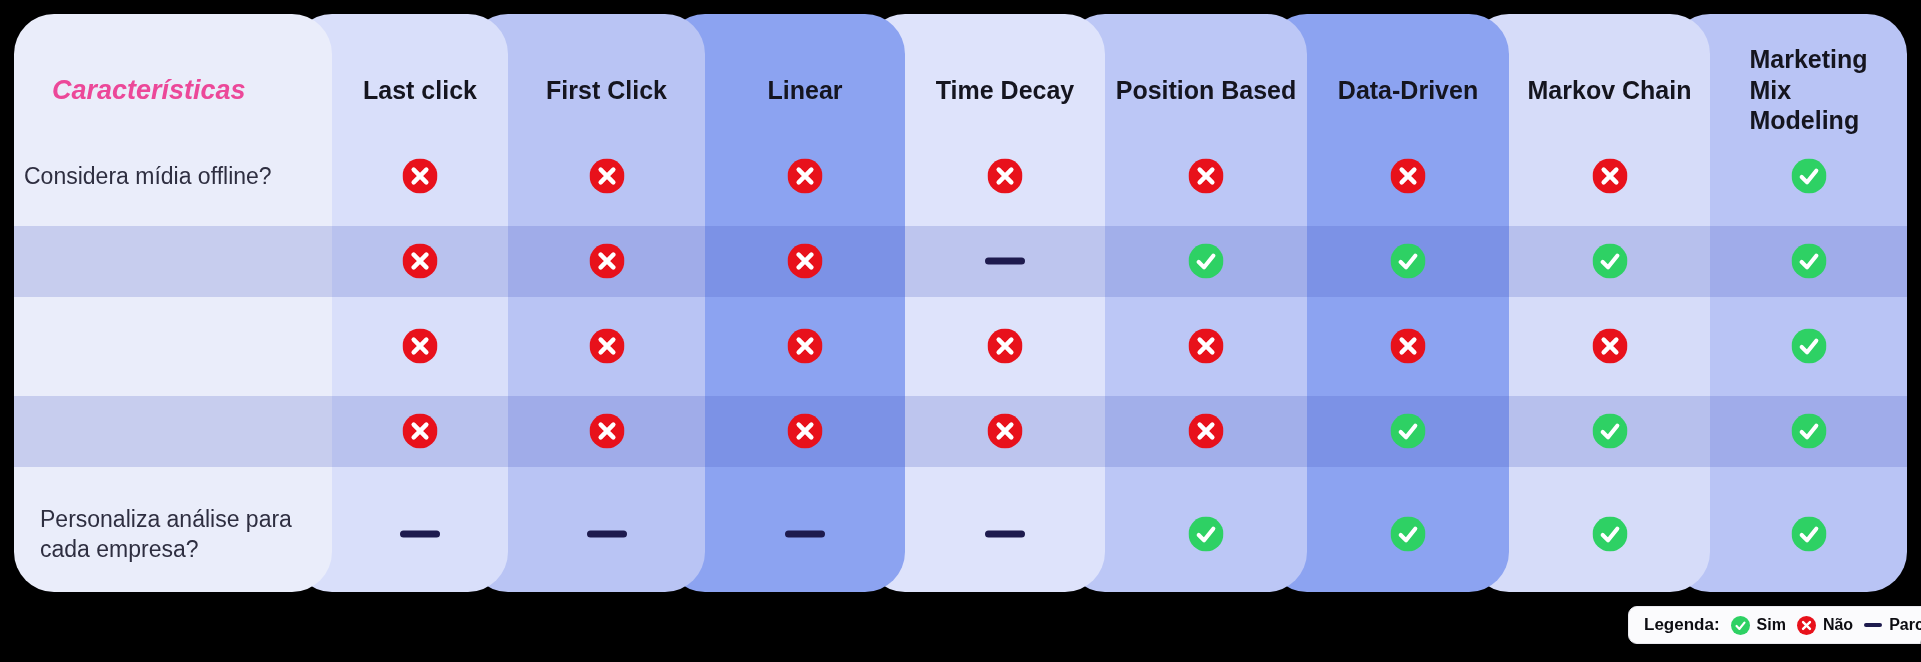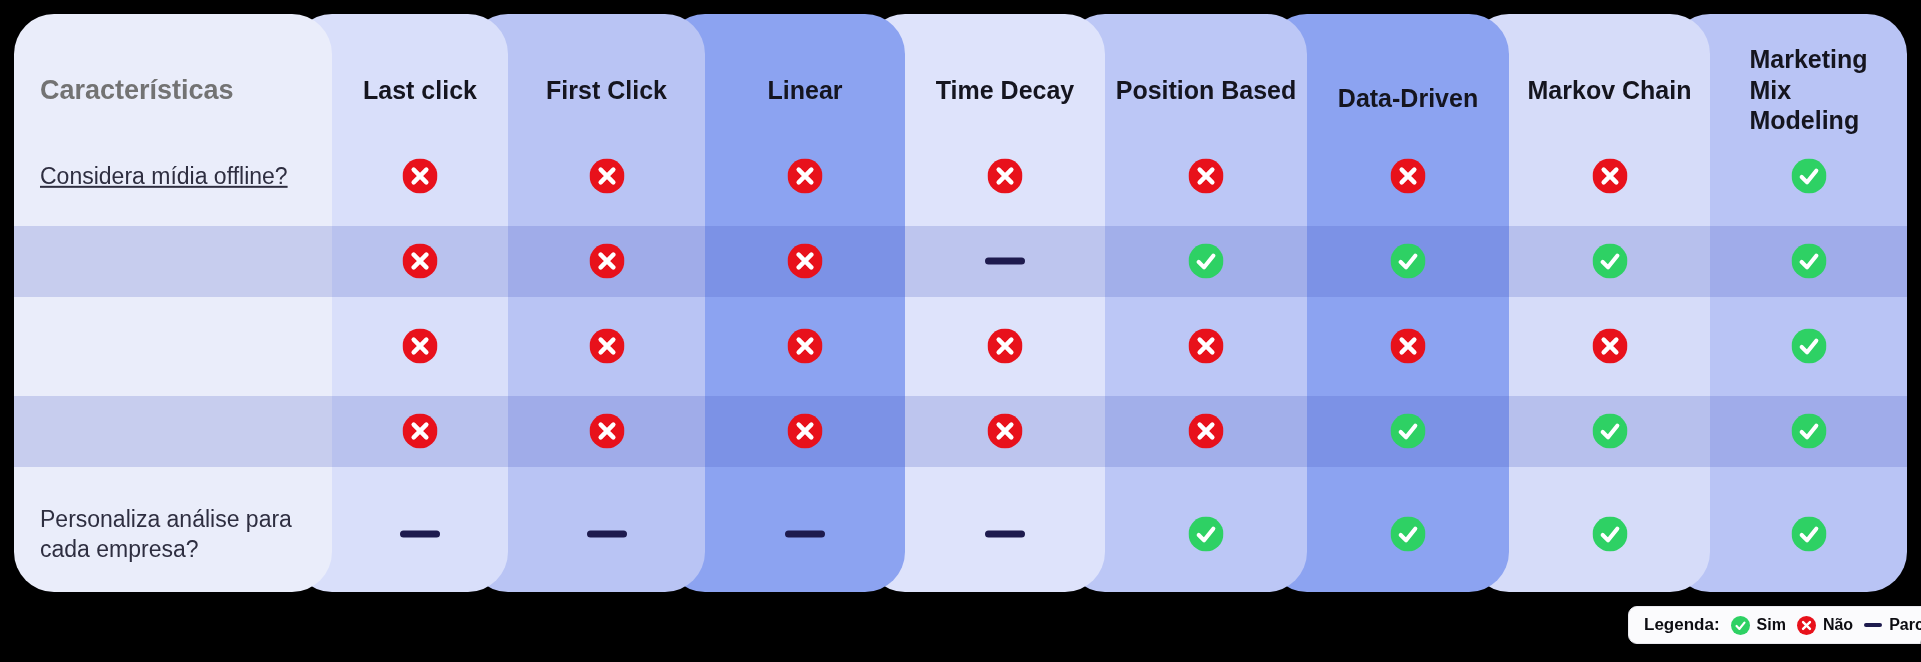--- a/index.html
+++ b/index.html
@@ -38,31 +38,31 @@
       <div class="pill" style="left: 278px; width: 216px; background: rgb(217, 223, 250); z-index: 19;"></div>
       <div class="pill" style="left: 454px; width: 237px; background: rgb(185, 196, 244); z-index: 18;"></div>
       <div class="pill" style="left: 651px; width: 240px; background: rgb(140, 163, 241); z-index: 17;"></div>
       <div class="pill" style="left: 851px; width: 240px; background: rgb(222, 227, 251); z-index: 16;"></div>
       <div class="pill" style="left: 1051px; width: 242px; background: rgb(188, 199, 246); z-index: 15;"></div>
       <div class="pill" style="left: 1253px; width: 242px; background: rgb(140, 163, 241); z-index: 14;"></div>
       <div class="pill" style="left: 1455px; width: 241px; background: rgb(214, 220, 249); z-index: 13;"></div>
       <div class="pill" style="left: 1656px; width: 237px; background: rgb(185, 196, 245); z-index: 12;"></div>
       <div class="band" style="top: 212px; background: rgba(58, 79, 189, 0.2);"></div>
       <div class="band" style="top: 382px; background: rgba(58, 79, 189, 0.2);"></div>
-      <div class="corner-label" style="left: 26px; top: 76px; color: #737373;">Características</div>
+      <div class="corner-label" style="left: 38px; top: 76px; color: #ec4899; font-style: italic;">Características</div>
       <div class="hlabel" style="left: 406px; top: 76px; color: rgb(21, 21, 31);">Last click</div>
       <div class="hlabel" style="left: 592.5px; top: 76px; color: rgb(21, 21, 31);">First Click</div>
       <div class="hlabel" style="left: 791px; top: 76px; color: rgb(21, 21, 31);">Linear</div>
       <div class="hlabel" style="left: 991px; top: 76px; color: rgb(21, 21, 31);">Time Decay</div>
       <div class="hlabel" style="left: 1192px; top: 76px; color: rgb(21, 21, 31);">Position Based</div>
-      <div class="hlabel" style="left: 1394px; top: 84px; color: rgb(21, 21, 31);">Data-Driven</div>
+      <div class="hlabel" style="left: 1394px; top: 76px; color: rgb(21, 21, 31);">Data-Driven</div>
       <div class="hlabel" style="left: 1595.5px; top: 76px; color: rgb(21, 21, 31);">Markov Chain</div>
       <div class="hlabel" style="left: 1794.5px; top: 76px; color: rgb(21, 21, 31);">Marketing
 Mix Modeling</div>
-      <div class="rlabel" style="left: 26px; top: 162px; color: rgb(46, 46, 64); text-decoration: underline;">Considera mídia offline?</div>
+      <div class="rlabel" style="left: 10px; top: 162px; color: rgb(46, 46, 64);">Considera mídia offline?</div>
       <div class="cicon" style="left: 406px; top: 162px;">
         <svg viewBox="0 0 36 36" width="35" height="35">
           <circle cx="18" cy="18" r="18" fill="#E8111B"></circle>
           <path d="M11.5 11.5 L24.5 24.5 M24.5 11.5 L11.5 24.5" stroke="#fff" stroke-width="4.6" stroke-linecap="round"></path>
         </svg>
       </div>
       <div class="cicon" style="left: 592.5px; top: 162px;">
         <svg viewBox="0 0 36 36" width="35" height="35">
           <circle cx="18" cy="18" r="18" fill="#E8111B"></circle>
           <path d="M11.5 11.5 L24.5 24.5 M24.5 11.5 L11.5 24.5" stroke="#fff" stroke-width="4.6" stroke-linecap="round"></path>

